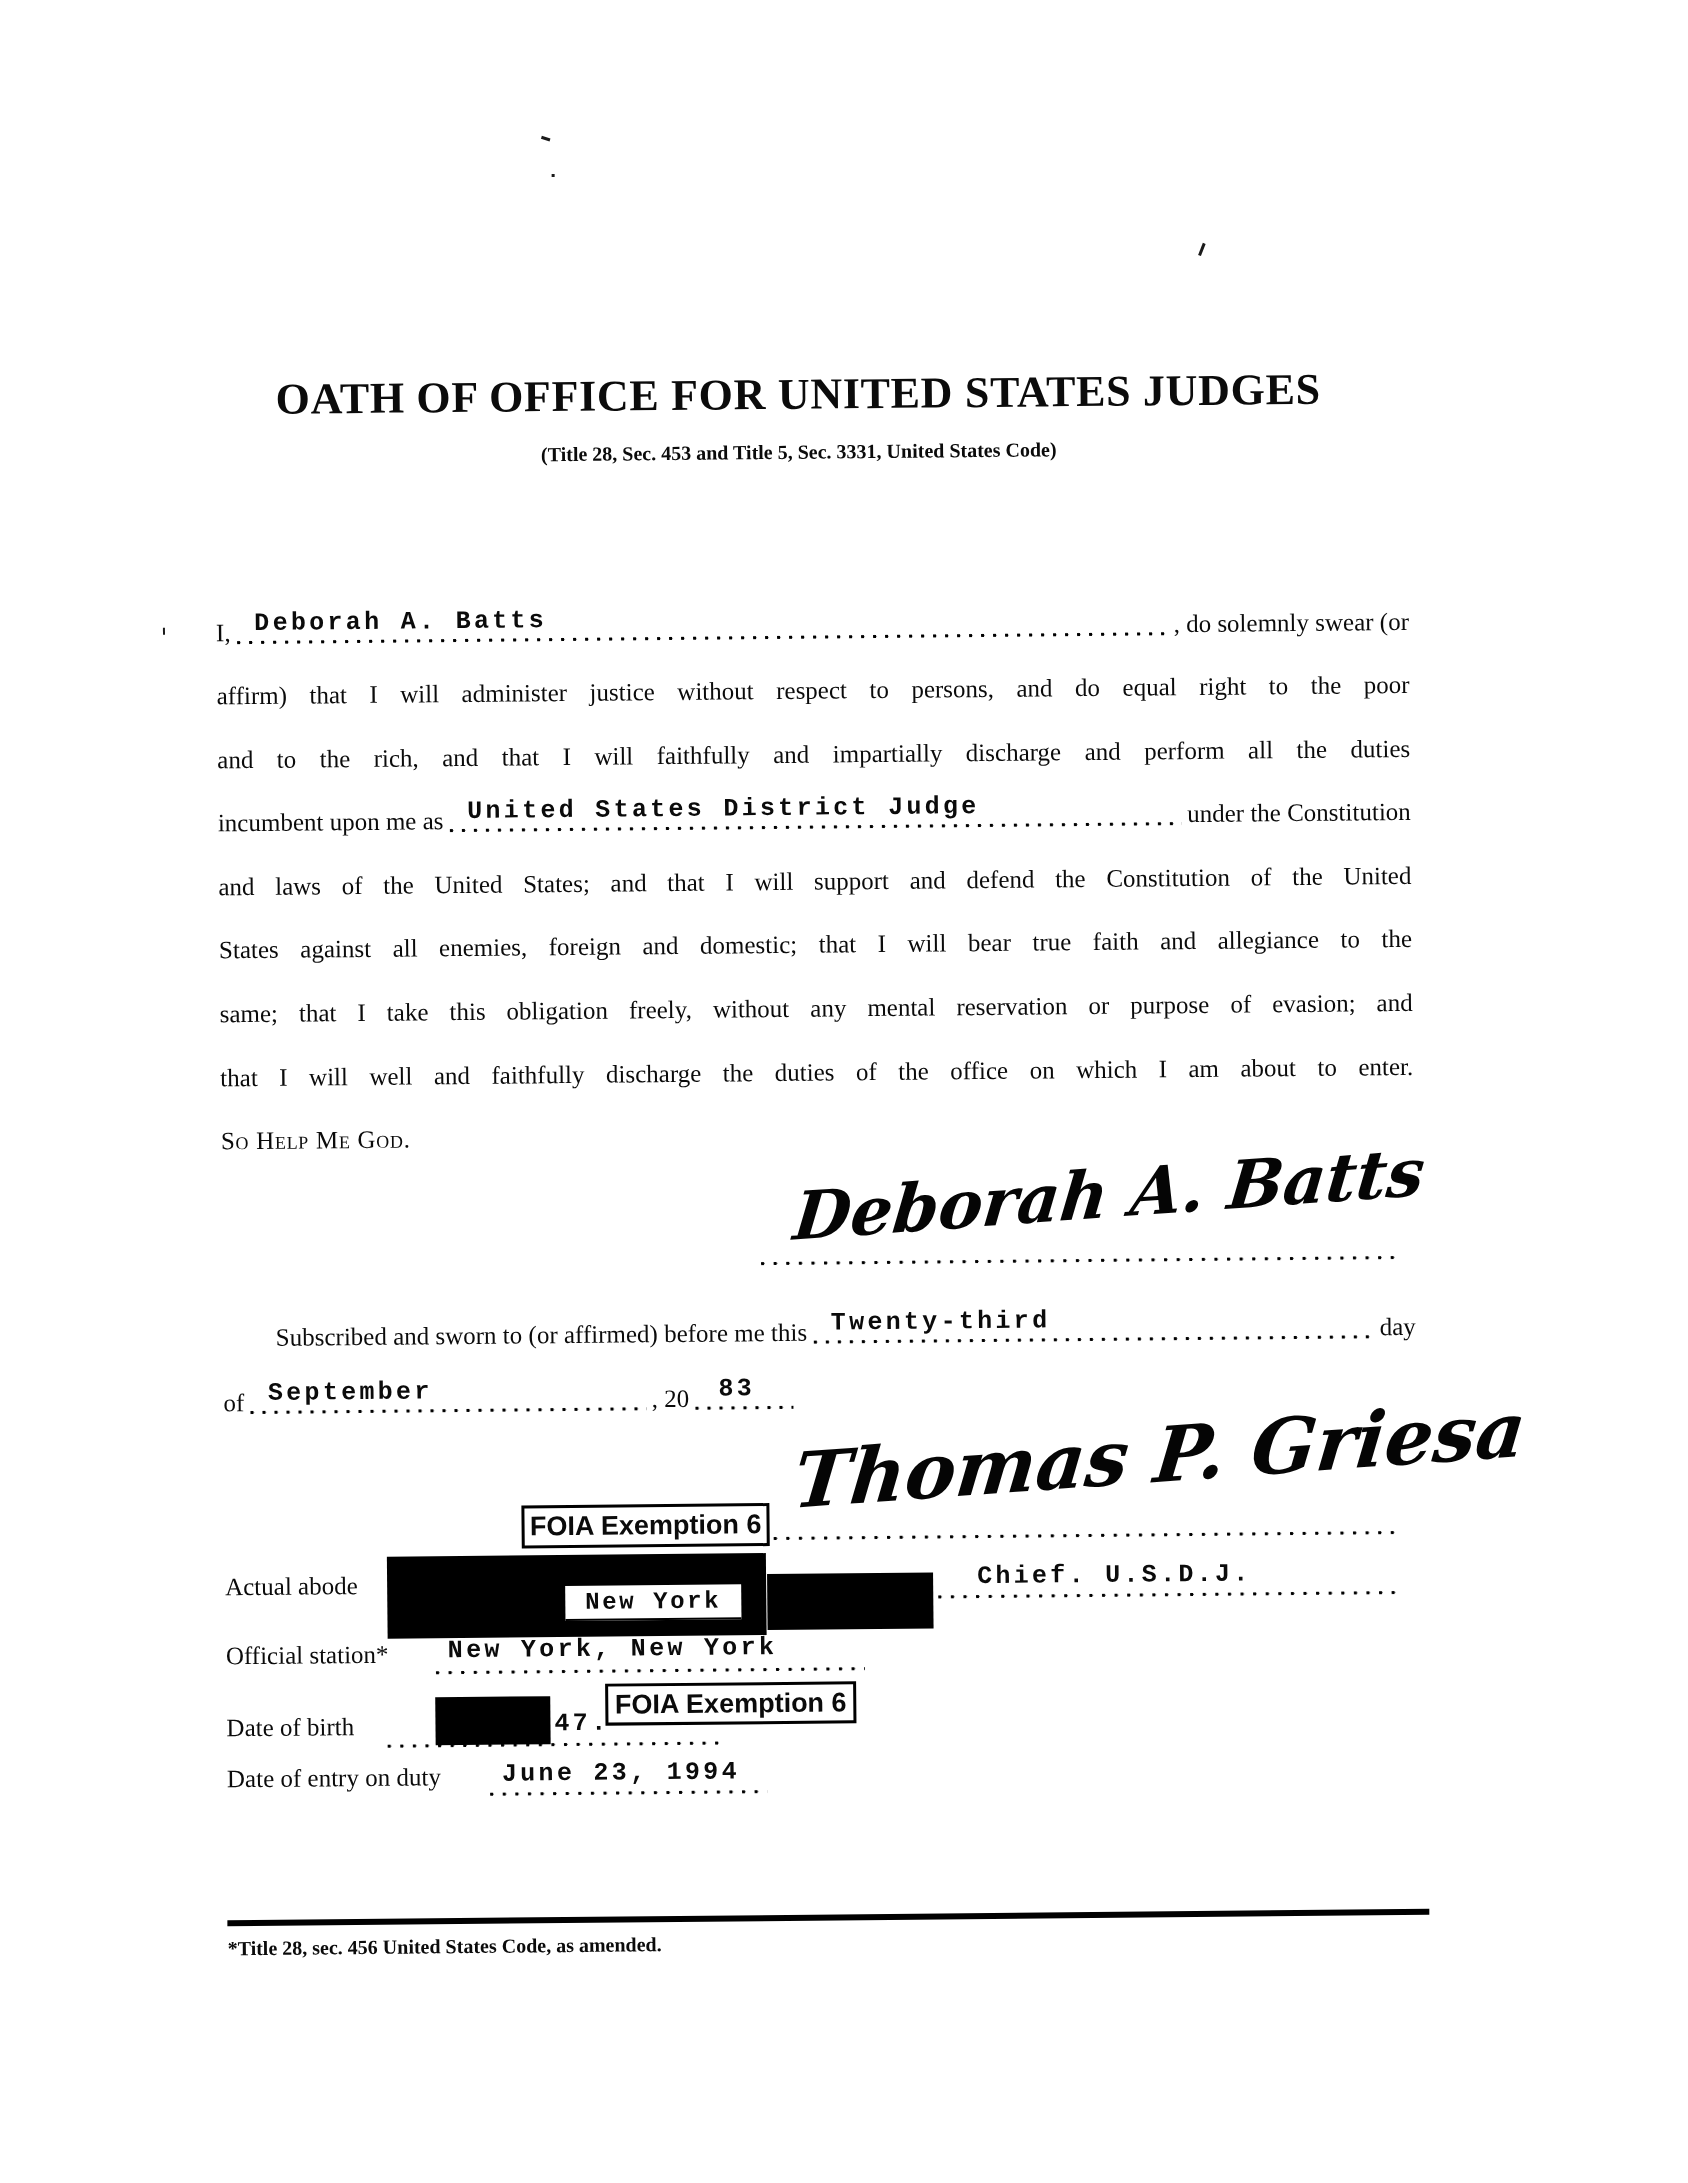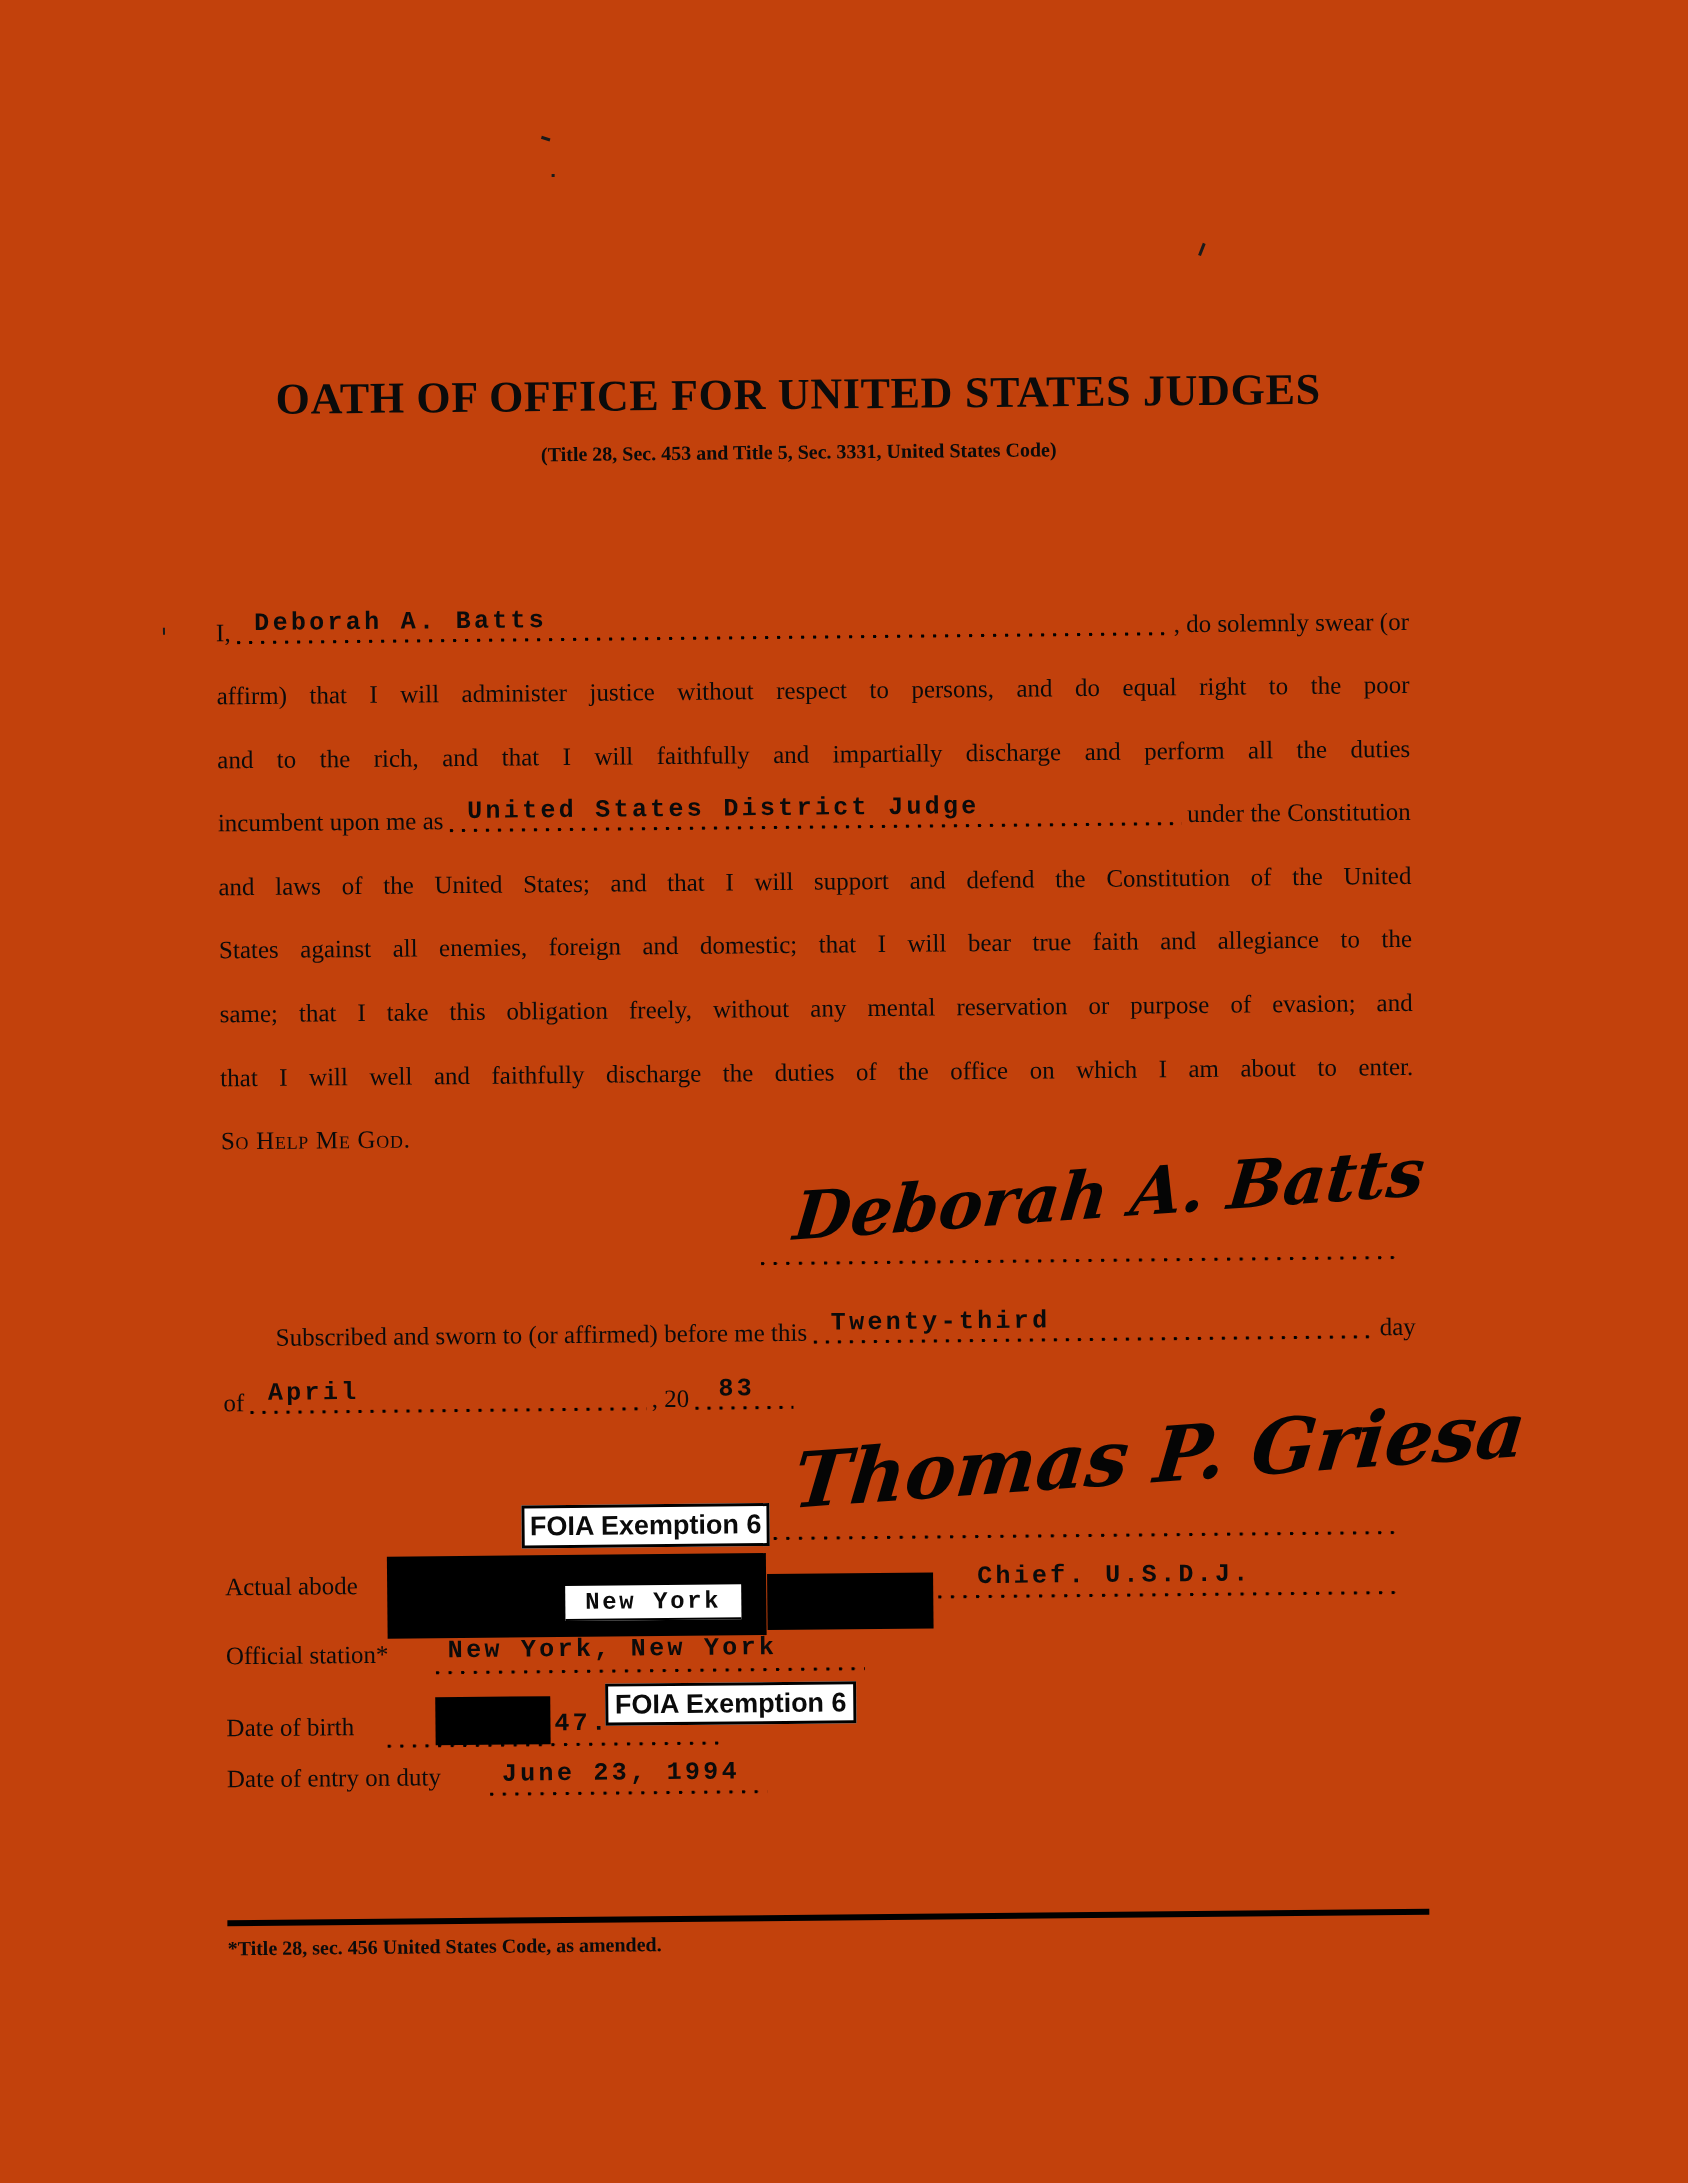--- a/index.html
+++ b/index.html
@@ -1,19 +1,19 @@
 <!DOCTYPE html>
 <html style="font-size:10.6px"><head>
 <meta charset="utf-8">
 <style>
   html,body{margin:0;padding:0;background:#e8e8e8;}
   .page{
     position:relative;
     width:1689px;height:2183px;
-    background:#c2410c;
+    background:#ffffff;
     overflow:hidden;
     font-family:"Liberation Serif", serif;
     color:#0b0b0b;
   }
   .sheet{position:absolute;inset:0;transform:rotate(-0.55deg);transform-origin:52% 48%;}
   .abs{position:absolute;}
 
   .title{
     left:0;top:368px;width:1609px;
     text-align:center;
@@ -132,21 +132,21 @@
       <span>Subscribed and sworn to (or affirmed) before me this</span>
       <span class="fill">
         <span class="typed">Twenty-third</span>
       </span>
       <span>day</span>
     </div>
 
     <div class="abs flexline" style="top:1381px;width:622px;">
       <span>of</span>
       <span class="fill fixed" style="width:397px;">
-        <span class="typed">April</span>
+        <span class="typed">September</span>
       </span>
       <span>, 20</span>
       <span class="fill fixed" style="width:99px;">
         <span class="typed" style="left:24px;">83</span>
       </span>
     </div>
 
     <div class="abs sig" style="left:785px;top:1436px;font-size:76px;">Thomas P. Griesa</div>
     <div class="abs dotrow" style="left:768px;top:1535px;width:622px;"></div>
 

